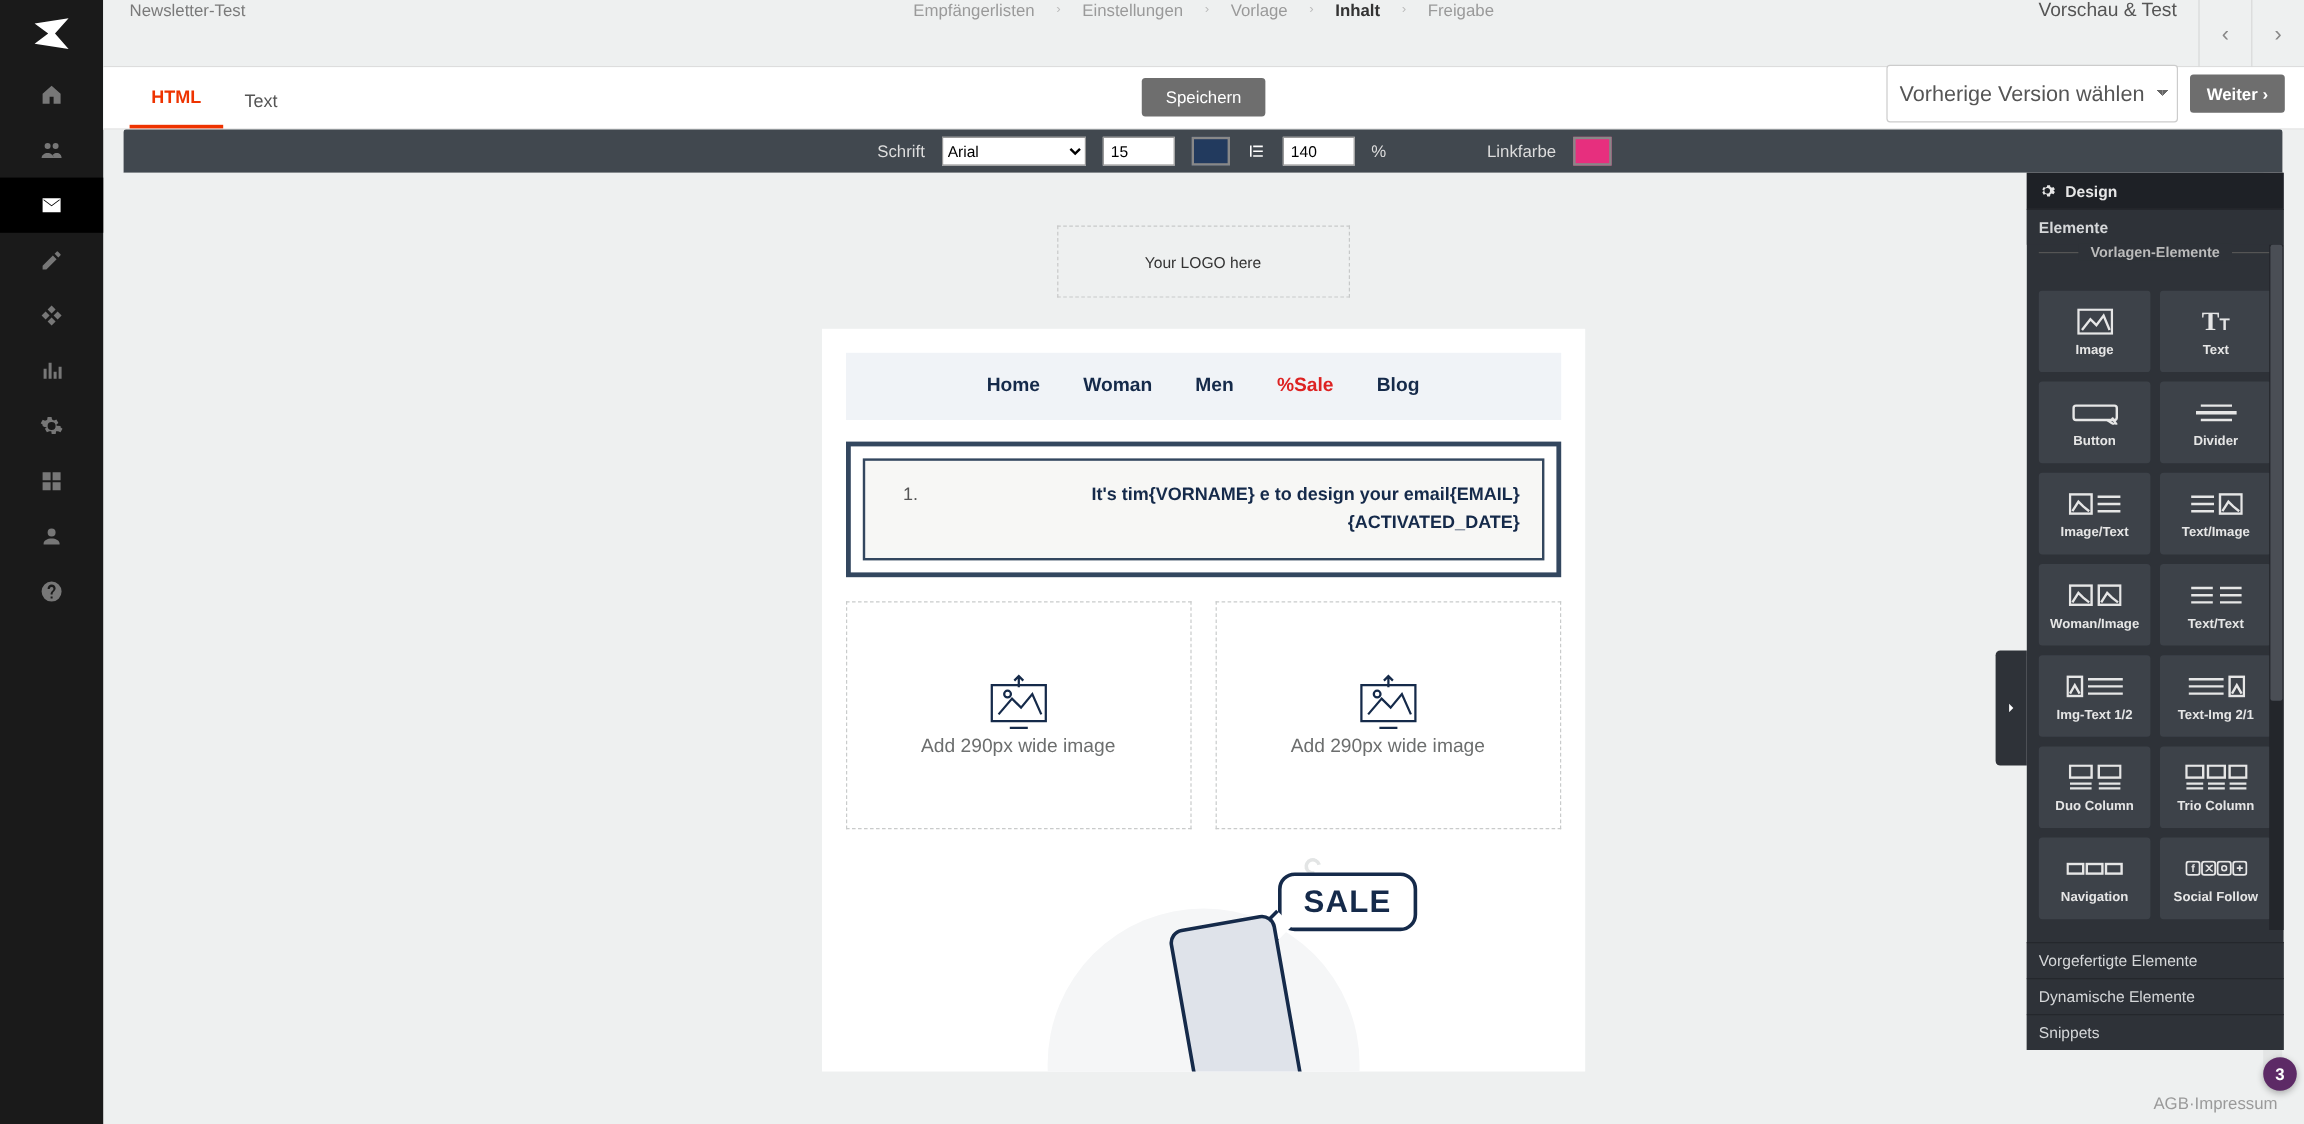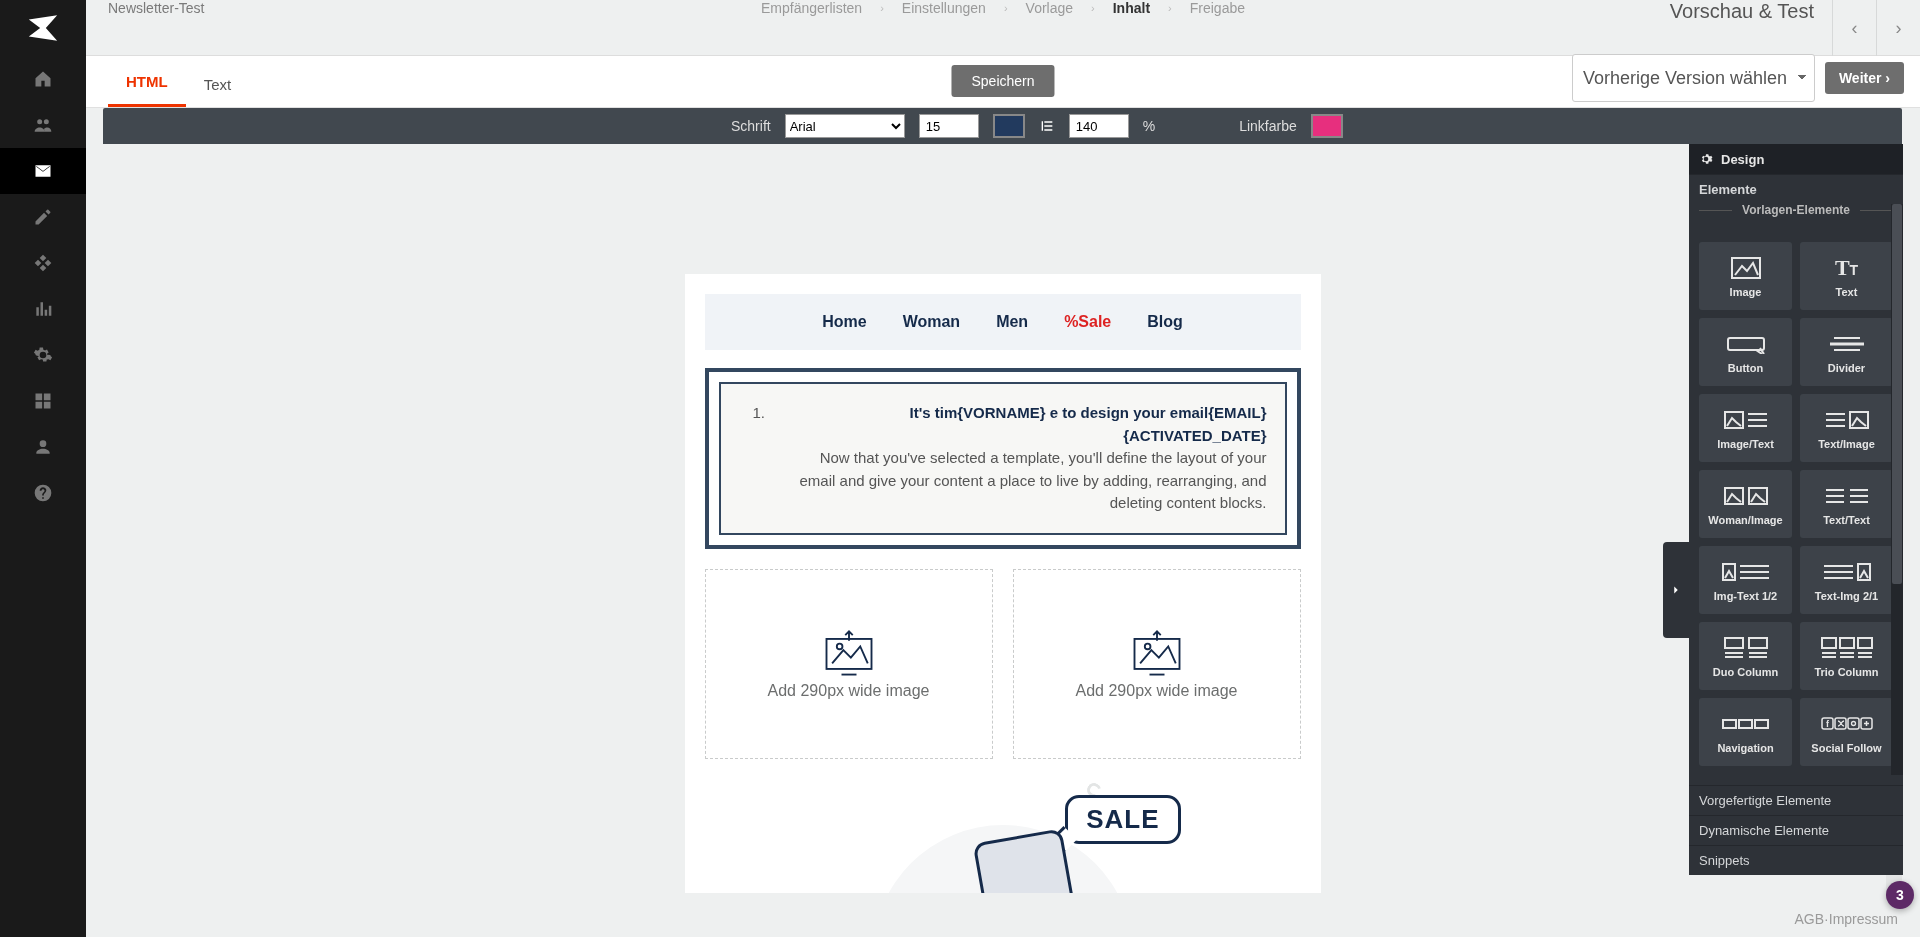--- a/index.html
+++ b/index.html
@@ -13,21 +13,21 @@
 .rail .ri svg{width:20px;height:20px;fill:currentColor;}
 .logo svg{width:34px;height:34px;fill:#fff;}
 
 
 .topstrip{position:absolute;left:86px;top:0;right:0;height:56px;background:#eef0f0;display:flex;align-items:flex-start;border-bottom:1px solid #ddd;}
 .nlname{color:#7a7a7a;font-size:14px;margin-left:22px;}
 .bcrumb{position:absolute;left:50%;transform:translateX(-50%);display:flex;gap:18px;align-items:center;font-size:14px;color:#9a9a9a;}
 .bcrumb span.step{cursor:pointer;}
 .bcrumb span.step.active{color:#333;font-weight:600;}
 .bcrumb .sep{color:#bbb;font-size:11px;}
-.preview{margin-left:auto;margin-right:18px;color:#555;font-size:20px;}
+.preview{margin-left:auto;margin-right:18px;color:#555;font-size:16px;}
 .navarr{width:44px;height:56px;display:flex;align-items:center;justify-content:center;color:#888;border-left:1px solid #d7d9d9;cursor:pointer;font-size:18px;}
 
 
 .bar2{position:absolute;left:86px;top:56px;right:0;height:52px;background:#fff;display:flex;align-items:center;border-bottom:1px solid #e0e0e0;}
 .tabs{display:flex;margin-left:22px;height:100%;align-items:flex-end;}
 .tab{padding:0 18px 14px 18px;font-size:15px;color:#555;cursor:pointer;}
 .tab.active{color:#ee3300;font-weight:700;border-bottom:3px solid #ee3300;}
 .savebtn{position:absolute;left:50%;transform:translateX(-50%);bottom:10px;background:#6e6e6e;color:#fff;border:0;padding:8px 20px;font-size:14px;border-radius:3px;cursor:pointer;}
 .rightctrls{margin-left:auto;display:flex;align-items:center;margin-right:16px;margin-bottom:8px;gap:10px;}
 .selectprev{height:48px;border:1px solid #ccc;background:#fff;font-size:18px;color:#555;padding:0 26px 0 10px;border-radius:3px;appearance:none;background-image:linear-gradient(45deg,transparent 50%,#666 50%),linear-gradient(-45deg,transparent 50%,#666 50%);background-position:right 12px center,right 7px center;background-size:5px 5px;background-repeat:no-repeat;}
@@ -203,36 +203,36 @@
         <path d="M4 5h2v14H4zM8 5h12v2H8zm0 6h12v2H8zm0 6h12v2H8z"></path>
       </svg>
     </span>
   <input class="num" value="140" style="">
   <span class="pct">%</span>
   <label class="linkf">Linkfarbe</label>
   <div class="swatch pink"></div>
 </div>
 
 <div class="canvas">
+  <div class="logoph">Your LOGO here</div>
 
   <div class="emailcard">
     <div class="enav">
       <a>Home</a>
       <a>Woman</a>
       <a>Men</a>
       <a class="sale">%Sale</a>
       <a>Blog</a>
     </div>
 
     <div class="blocksel">
       <div class="blockinner">
         <div class="num">1.</div>
         <div class="cnt">
           <div class="h">It's tim{VORNAME} e to design your email{EMAIL}{ACTIVATED_DATE}</div>
-          <div>Now that you've selected a template, you'll define the layout of your email and give your content a place to live by adding, rearranging, and deleting content blocks.</div>
         </div>
       </div>
     </div>
 
     <div class="twoimgs">
       <div class="imgph">
         <svg viewBox="0 0 64 50">
             <rect x="8" y="10" width="48" height="32" fill="none" stroke="#152a4a" stroke-width="2"></rect>
             <polyline points="14,36 26,22 34,30 44,18 52,36" fill="none" stroke="#152a4a" stroke-width="2"></polyline>
             <circle cx="22" cy="18" r="3" fill="none" stroke="#152a4a" stroke-width="2"></circle>

